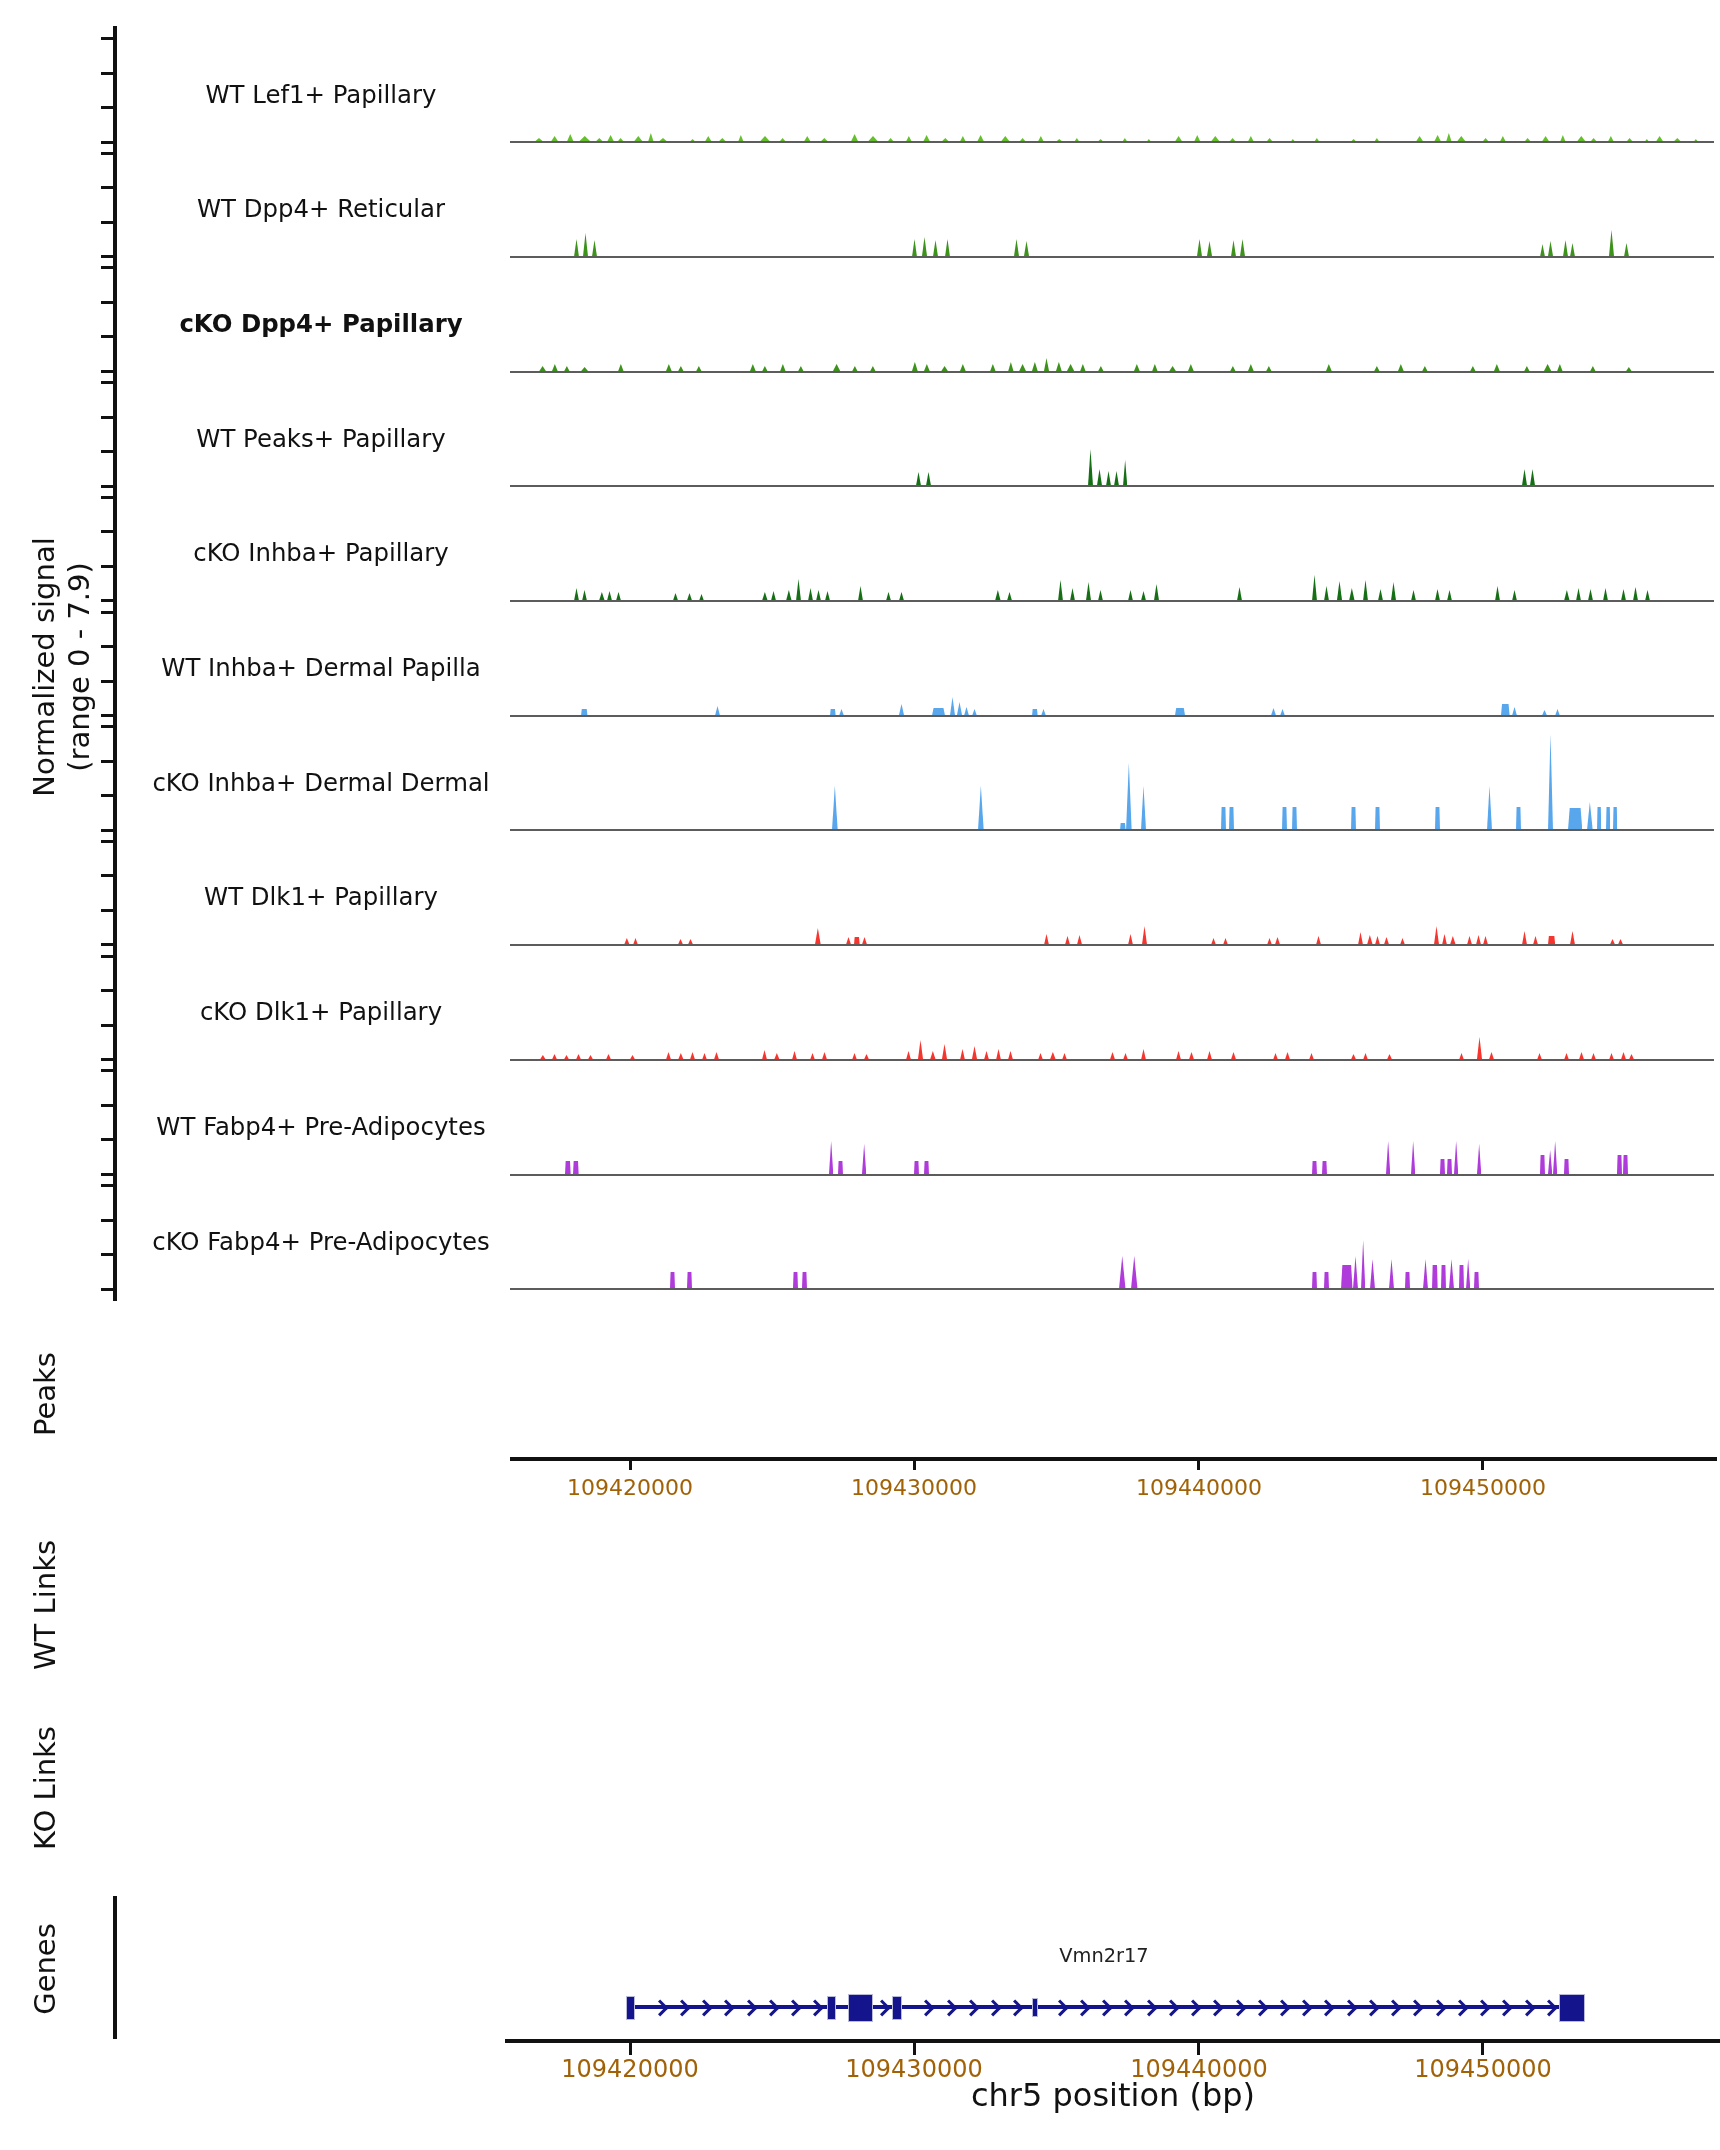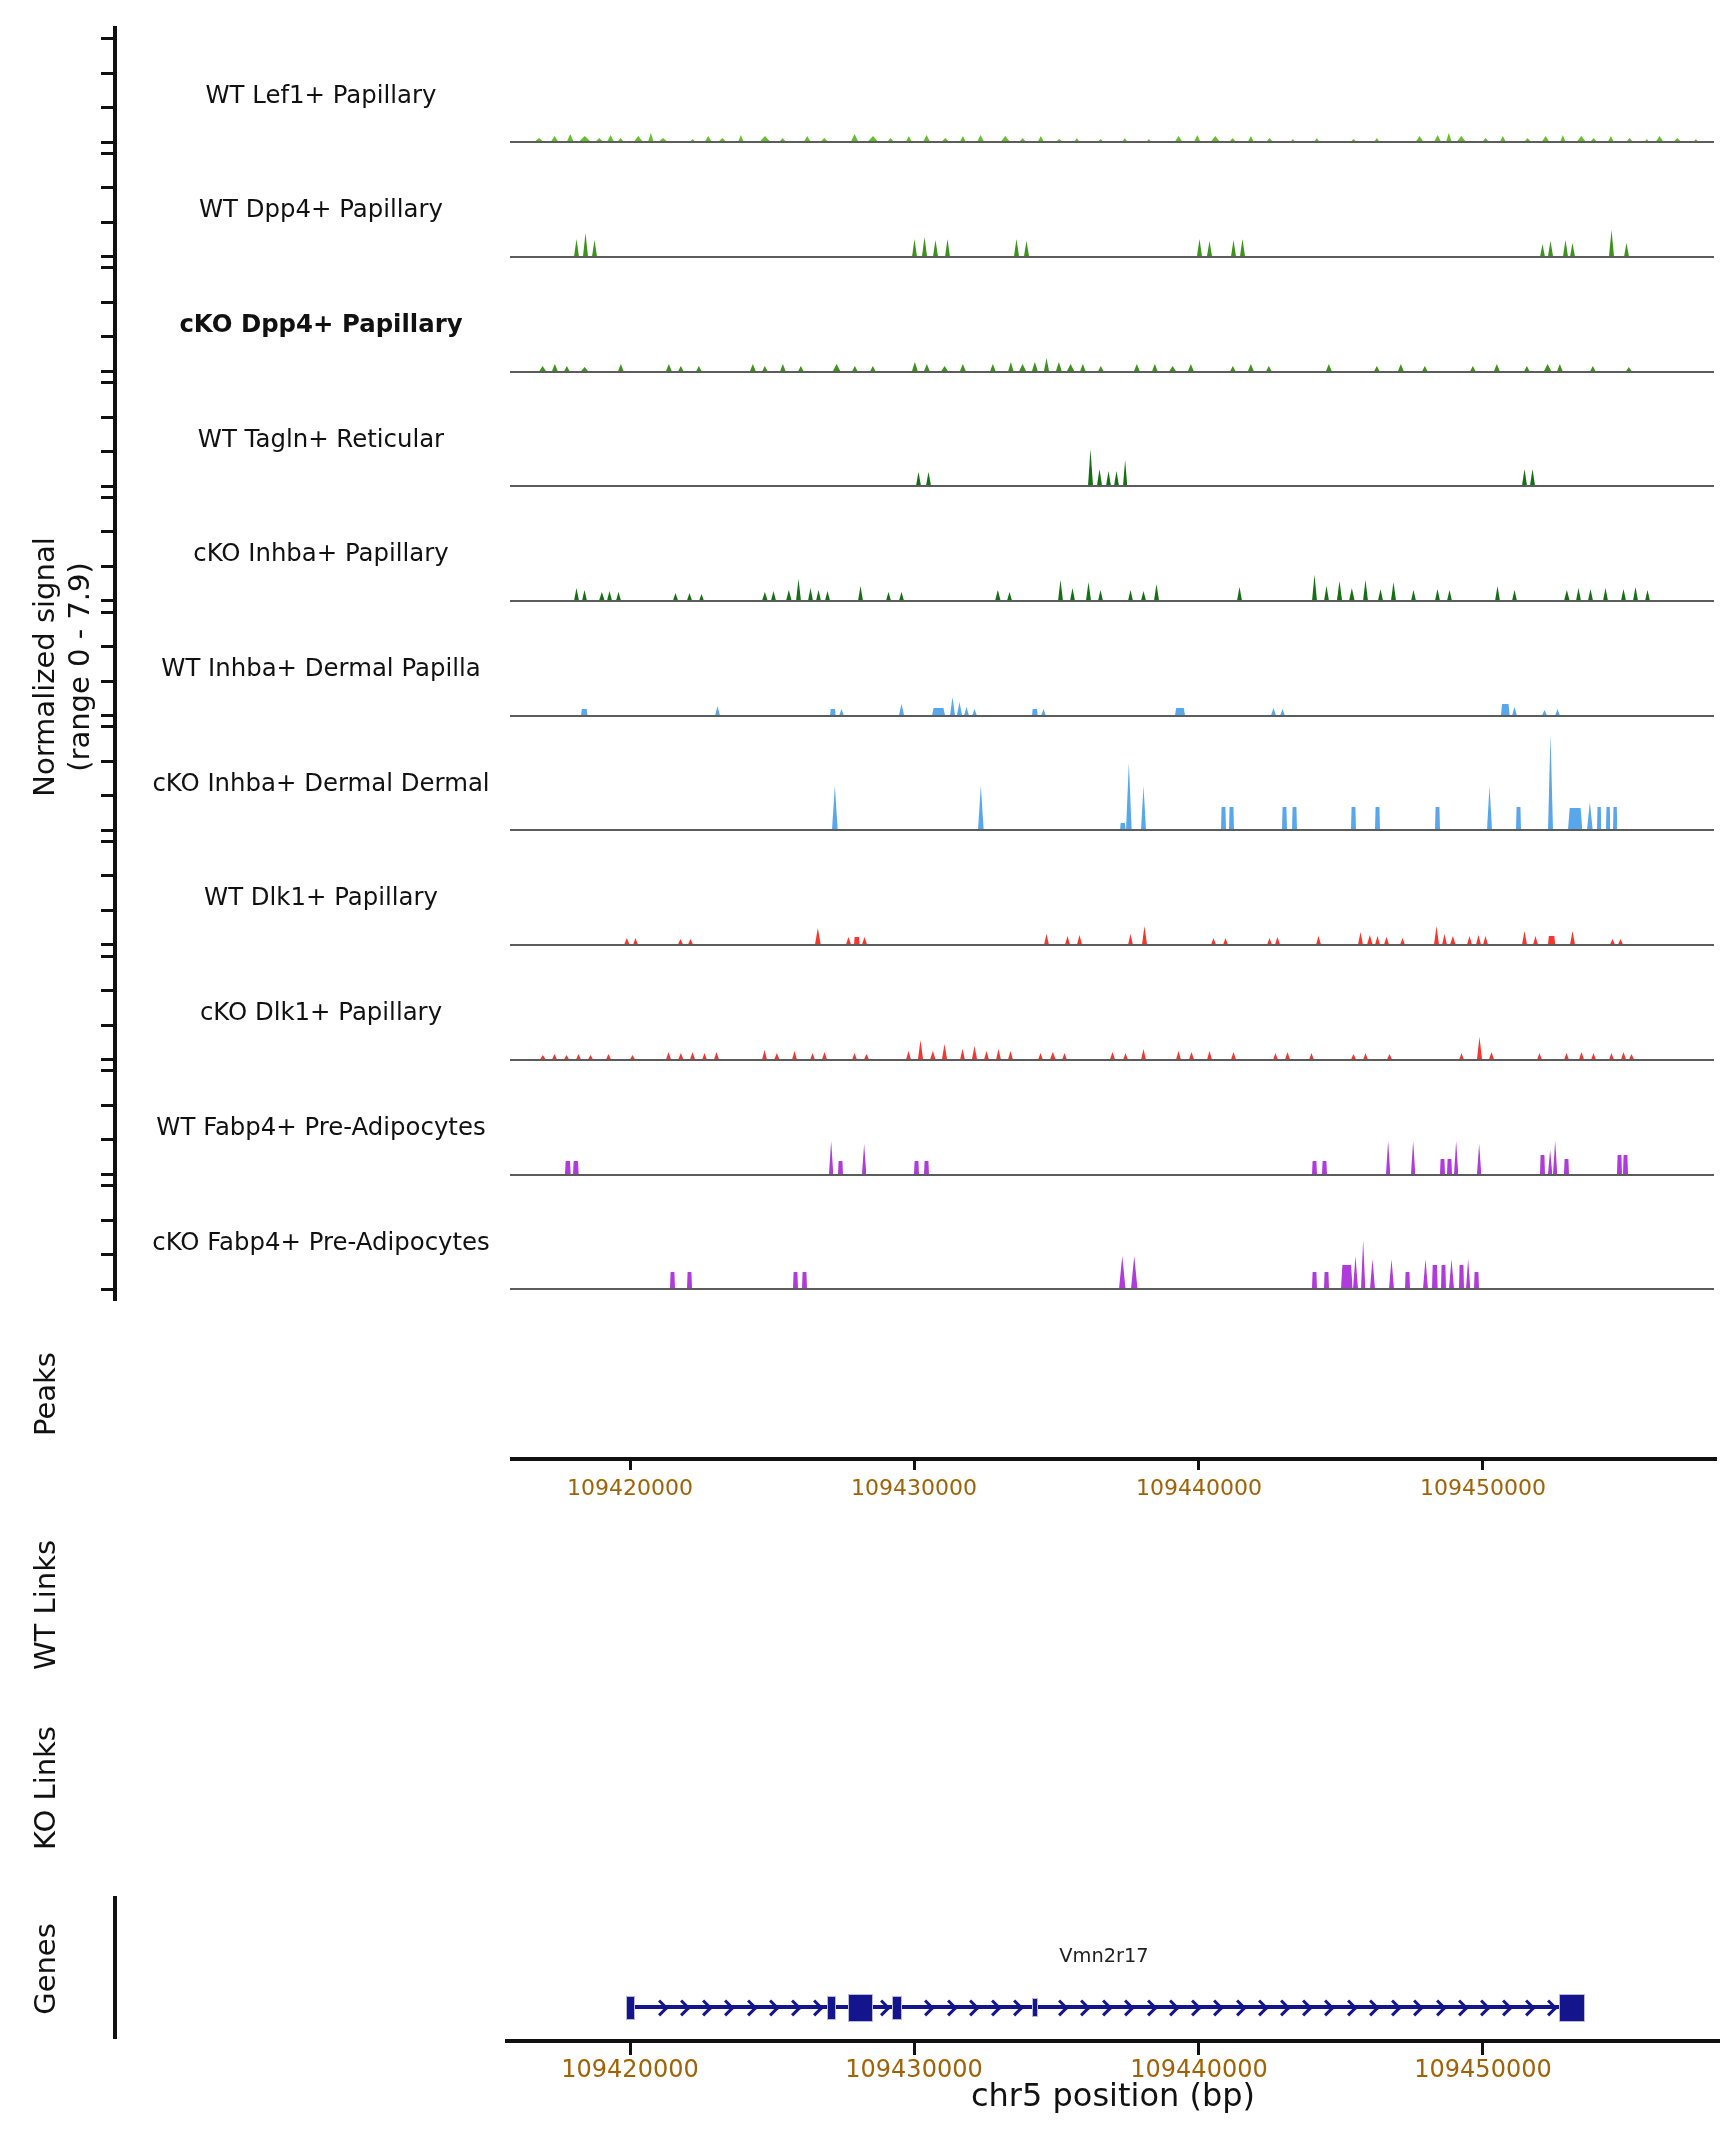--- a/index.html
+++ b/index.html
@@ -139,21 +139,21 @@
       <div class="spike tri" style="left:1560px;top:135px;width:5.7px;height:6.9px;background:#65BF2D;"></div>
       <div class="spike tri" style="left:1577px;top:136px;width:8.6px;height:5.5px;background:#65BF2D;"></div>
       <div class="spike tri" style="left:1590px;top:138px;width:7.2px;height:4.2px;background:#65BF2D;"></div>
       <div class="spike tri" style="left:1608px;top:136px;width:5.7px;height:5.5px;background:#65BF2D;"></div>
       <div class="spike tri" style="left:1626px;top:138px;width:7.2px;height:4.2px;background:#65BF2D;"></div>
       <div class="spike tri" style="left:1644px;top:139px;width:5.7px;height:3.4px;background:#65BF2D;"></div>
       <div class="spike tri" style="left:1656px;top:136px;width:7.2px;height:5.5px;background:#65BF2D;"></div>
       <div class="spike tri" style="left:1673px;top:138px;width:8.6px;height:4.2px;background:#65BF2D;"></div>
       <div class="spike tri" style="left:1693px;top:139px;width:5.7px;height:3.4px;background:#65BF2D;"></div>
       <div class="baseline" style="left:510px;top:141px;width:1204px;"></div>
-      <div class="track-label" style="top:194px;">WT Dpp4+ Papillary</div>
+      <div class="track-label" style="top:194px;">WT Dpp4+ Reticular</div>
       <div class="spike tri" style="left:574px;top:239px;width:5px;height:18px;background:#3D921C;"></div>
       <div class="spike tri" style="left:583px;top:233px;width:5px;height:23.4px;background:#3D921C;"></div>
       <div class="spike tri" style="left:592px;top:240px;width:5px;height:16.6px;background:#3D921C;"></div>
       <div class="spike tri" style="left:912px;top:239px;width:5px;height:18px;background:#3D921C;"></div>
       <div class="spike tri" style="left:922px;top:237px;width:5px;height:19px;background:#3D921C;"></div>
       <div class="spike tri" style="left:933px;top:240px;width:5px;height:16.6px;background:#3D921C;"></div>
       <div class="spike tri" style="left:945px;top:239px;width:5px;height:18px;background:#3D921C;"></div>
       <div class="spike tri" style="left:1014px;top:239px;width:5px;height:17.3px;background:#3D921C;"></div>
       <div class="spike tri" style="left:1024px;top:241px;width:5px;height:15px;background:#3D921C;"></div>
       <div class="spike tri" style="left:1197px;top:239px;width:5px;height:17.3px;background:#3D921C;"></div>
@@ -208,21 +208,21 @@
       <div class="spike tri" style="left:1398px;top:364px;width:5.7px;height:6.9px;background:#3D921C;"></div>
       <div class="spike tri" style="left:1422px;top:366px;width:5.7px;height:5.5px;background:#3D921C;"></div>
       <div class="spike tri" style="left:1470px;top:366px;width:5.7px;height:5.5px;background:#3D921C;"></div>
       <div class="spike tri" style="left:1494px;top:364px;width:5.7px;height:6.9px;background:#3D921C;"></div>
       <div class="spike tri" style="left:1524px;top:366px;width:5.7px;height:5.5px;background:#3D921C;"></div>
       <div class="spike tri" style="left:1544px;top:364px;width:7.2px;height:6.9px;background:#3D921C;"></div>
       <div class="spike tri" style="left:1557px;top:364px;width:5.7px;height:7.6px;background:#3D921C;"></div>
       <div class="spike tri" style="left:1590px;top:366px;width:5.7px;height:5.5px;background:#3D921C;"></div>
       <div class="spike tri" style="left:1626px;top:367px;width:5.7px;height:4.2px;background:#3D921C;"></div>
       <div class="baseline" style="left:510px;top:371px;width:1204px;"></div>
-      <div class="track-label" style="top:424px;">WT Tagln+ Reticular</div>
+      <div class="track-label" style="top:424px;">WT Peaks+ Papillary</div>
       <div class="spike tri" style="left:916px;top:472px;width:5px;height:13.8px;background:#156F15;"></div>
       <div class="spike tri" style="left:926px;top:472px;width:5px;height:13.8px;background:#156F15;"></div>
       <div class="spike tri" style="left:1088px;top:449px;width:5px;height:37px;background:#156F15;"></div>
       <div class="spike tri" style="left:1097px;top:469px;width:5px;height:16.6px;background:#156F15;"></div>
       <div class="spike tri" style="left:1106px;top:471px;width:5px;height:15px;background:#156F15;"></div>
       <div class="spike tri" style="left:1114px;top:471px;width:5px;height:15px;background:#156F15;"></div>
       <div class="spike tri" style="left:1123px;top:460px;width:4.3px;height:26px;background:#156F15;"></div>
       <div class="spike tri" style="left:1522px;top:469px;width:5px;height:16.6px;background:#156F15;"></div>
       <div class="spike tri" style="left:1530px;top:469px;width:5px;height:16.6px;background:#156F15;"></div>
       <div class="baseline" style="left:510px;top:485px;width:1204px;"></div>

